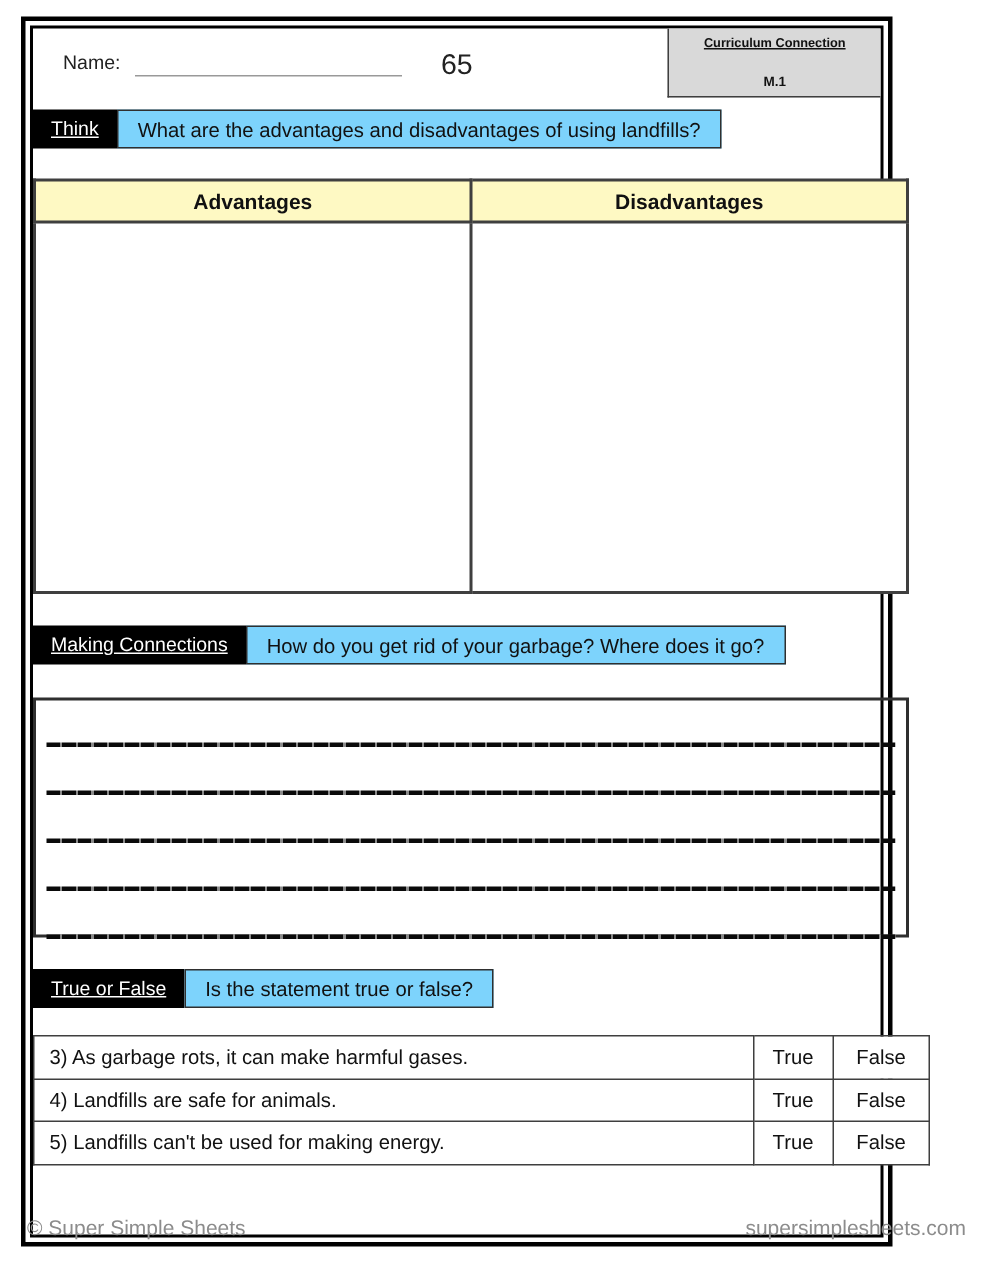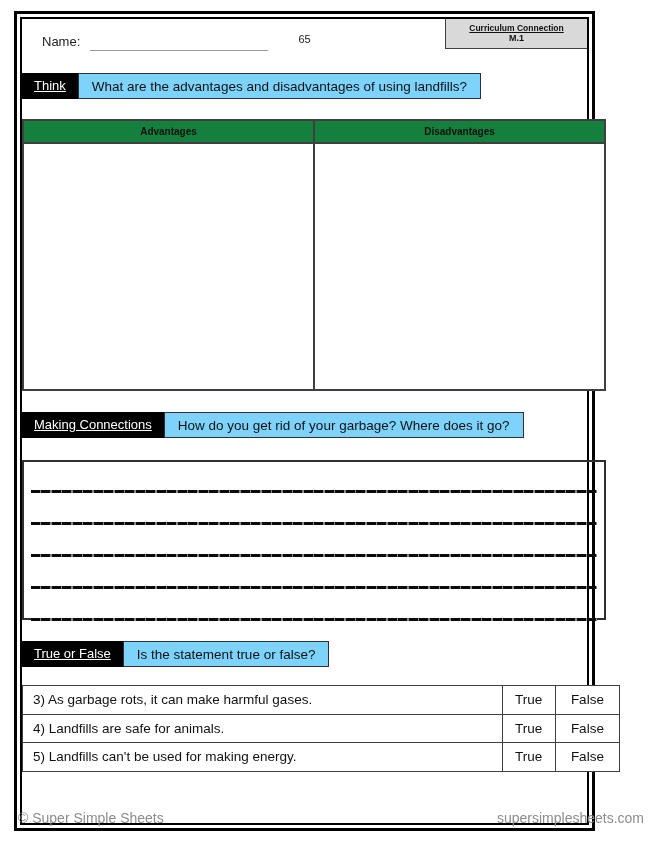--- a/index.html
+++ b/index.html
@@ -16,49 +16,49 @@
     position:relative;width:100%;height:100%;
     border:2px solid #000;box-sizing:border-box;
   }
   
   .badge{
     position:absolute;top:0;right:0;width:142px;
     background:#d9d9d9;border:1px solid #3f3f3f;border-top:none;border-right:none;
     text-align:center;padding:4px 4px 5px 4px;box-sizing:border-box;
   }
   .badge .b1{font-size:8.5px;font-weight:bold;text-decoration:underline;display:block;}
-  .badge .b2{font-size:9px;font-weight:bold;display:block;margin-top:0;}
+  .badge .b2{font-size:9px;font-weight:bold;display:block;margin-top:16px;}
   .name-row{
     position:relative;height:40px;
   }
   .name-label{
     position:absolute;left:20px;top:15px;font-size:13px;color:#222;
   }
   .name-line{
     position:absolute;left:68px;top:31px;width:178px;border-bottom:1.5px solid #999;
   }
   .page-num{
-    position:absolute;left:0;right:0;top:14px;text-align:center;font-size:11px;color:#222;
+    position:absolute;left:0;right:0;top:14px;text-align:center;font-size:19px;color:#222;
   }
   
   .section-bar{display:flex;align-items:stretch;margin-top:14px;}
   .bar-label{
     background:#000;color:#fff;font-size:13px;line-height:16px;
     padding:5px 12px 5px 12px;white-space:nowrap;text-decoration:underline;
   }
   .bar-question{
     background:#7dd3fc;border:1.5px solid #2f2f2f;font-size:13.5px;line-height:15px;
     padding:4px 13px;white-space:nowrap;display:flex;align-items:center;box-sizing:border-box;
   }
   
   .adv-table{
     border-collapse:collapse;margin:20px auto 0 auto;width:584px;table-layout:fixed;
   }
   .adv-table th{
-    background:#15803d;border:2px solid #3f3f3f;font-size:10px;font-weight:bold;
+    background:#fef9c3;border:2px solid #3f3f3f;font-size:14px;font-weight:bold;
     padding:5px 0;width:50%;
   }
   .adv-table td{
     border:2px solid #3f3f3f;height:243px;background:#fff;
   }
   
   .lines-box{
     margin:22px auto 0 auto;width:584px;height:160px;border:2px solid #2f2f2f;
     box-sizing:border-box;padding:28px 7px 0 7px;
   }

